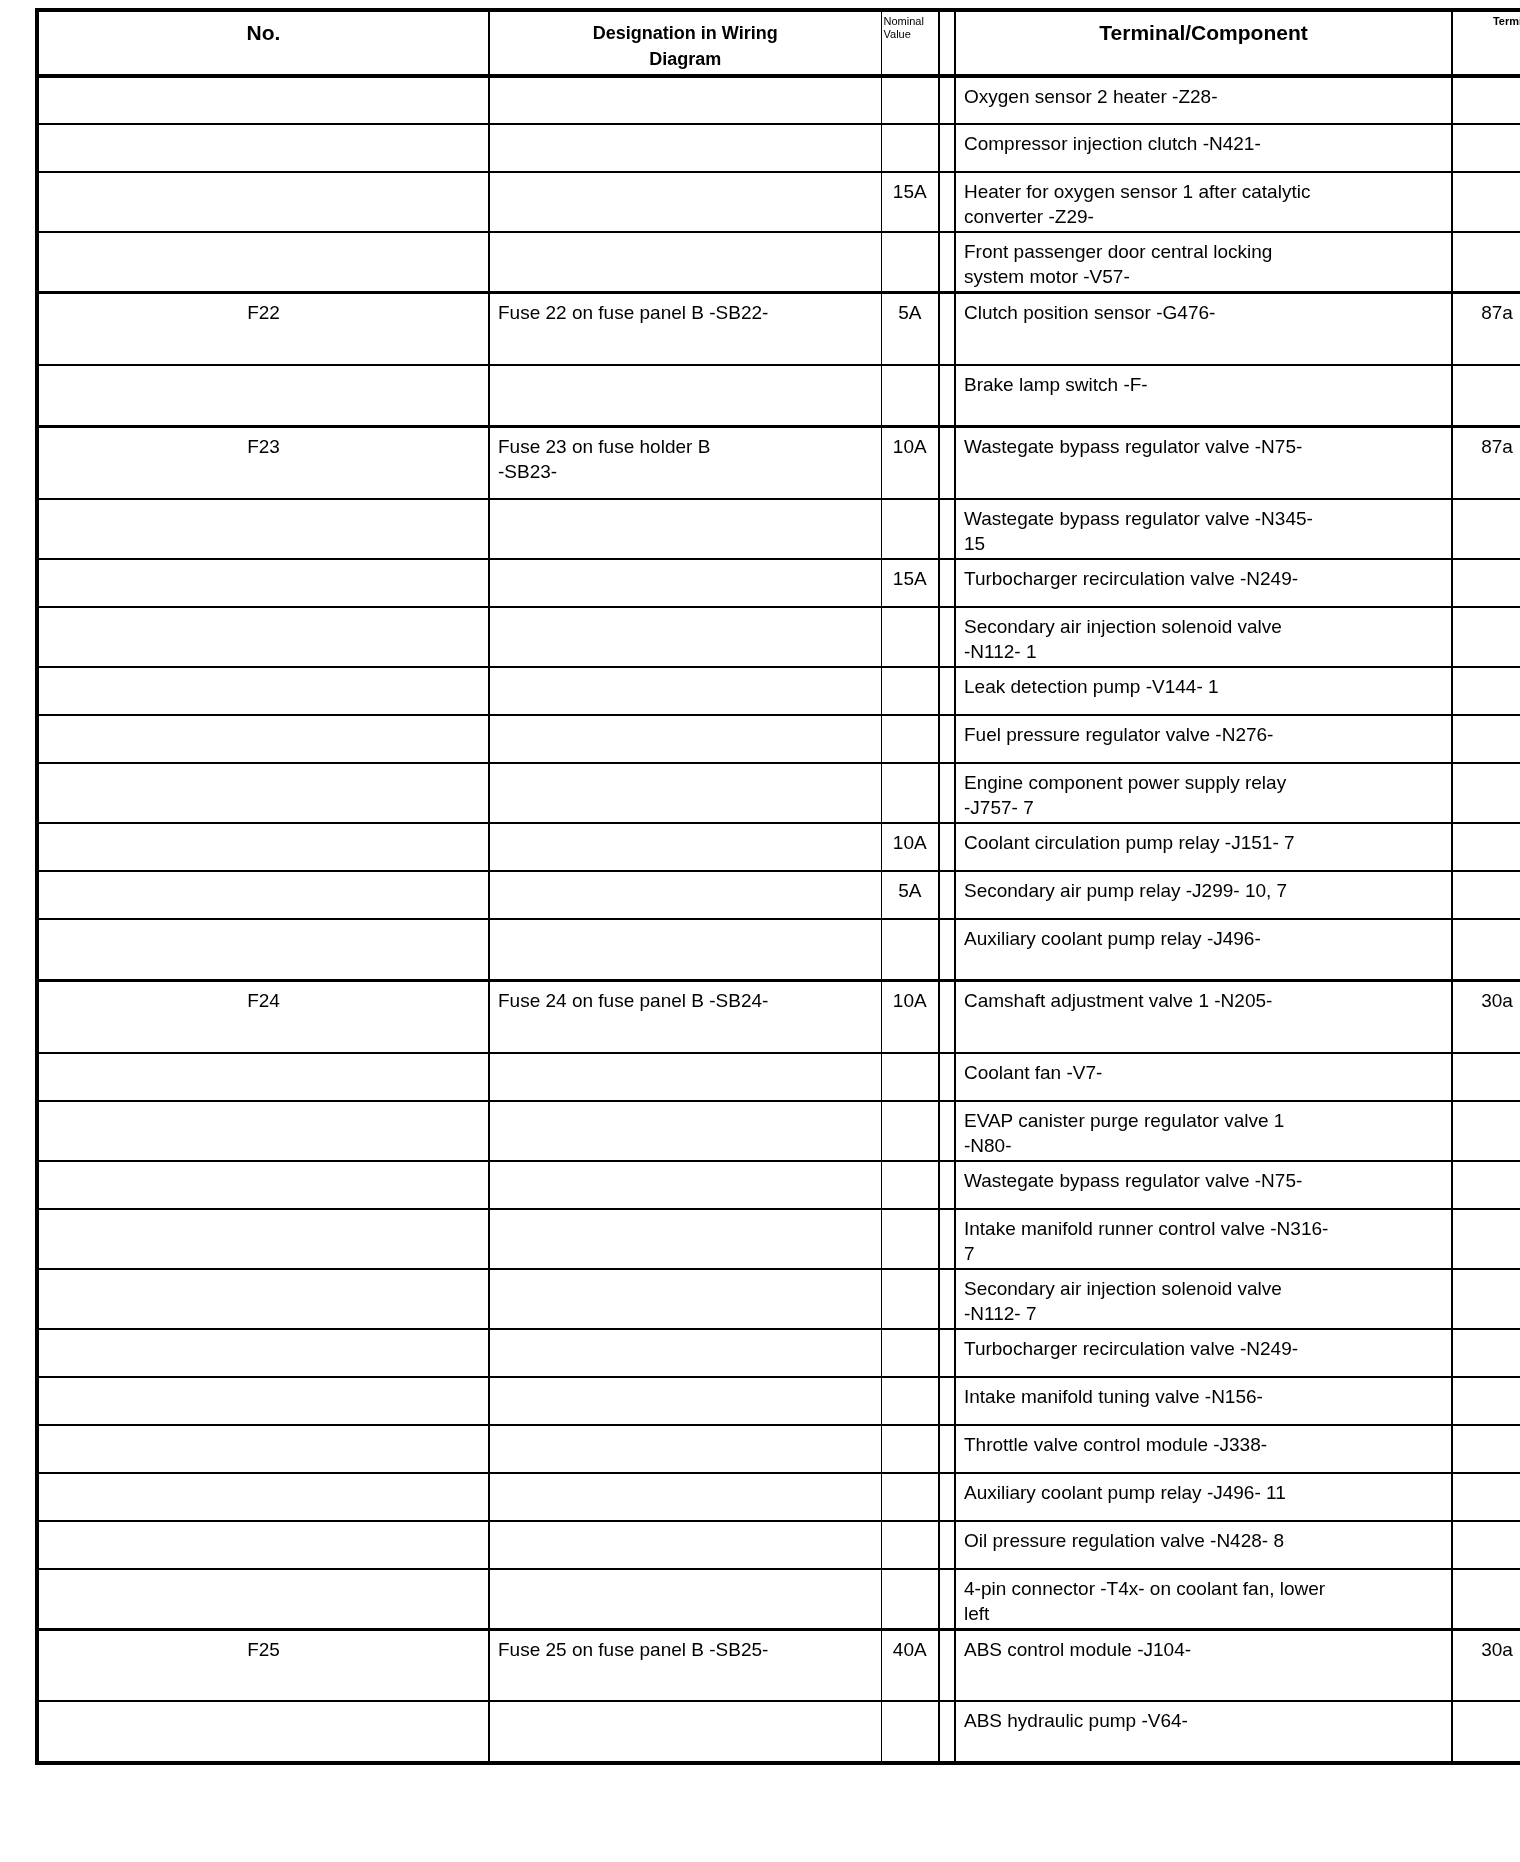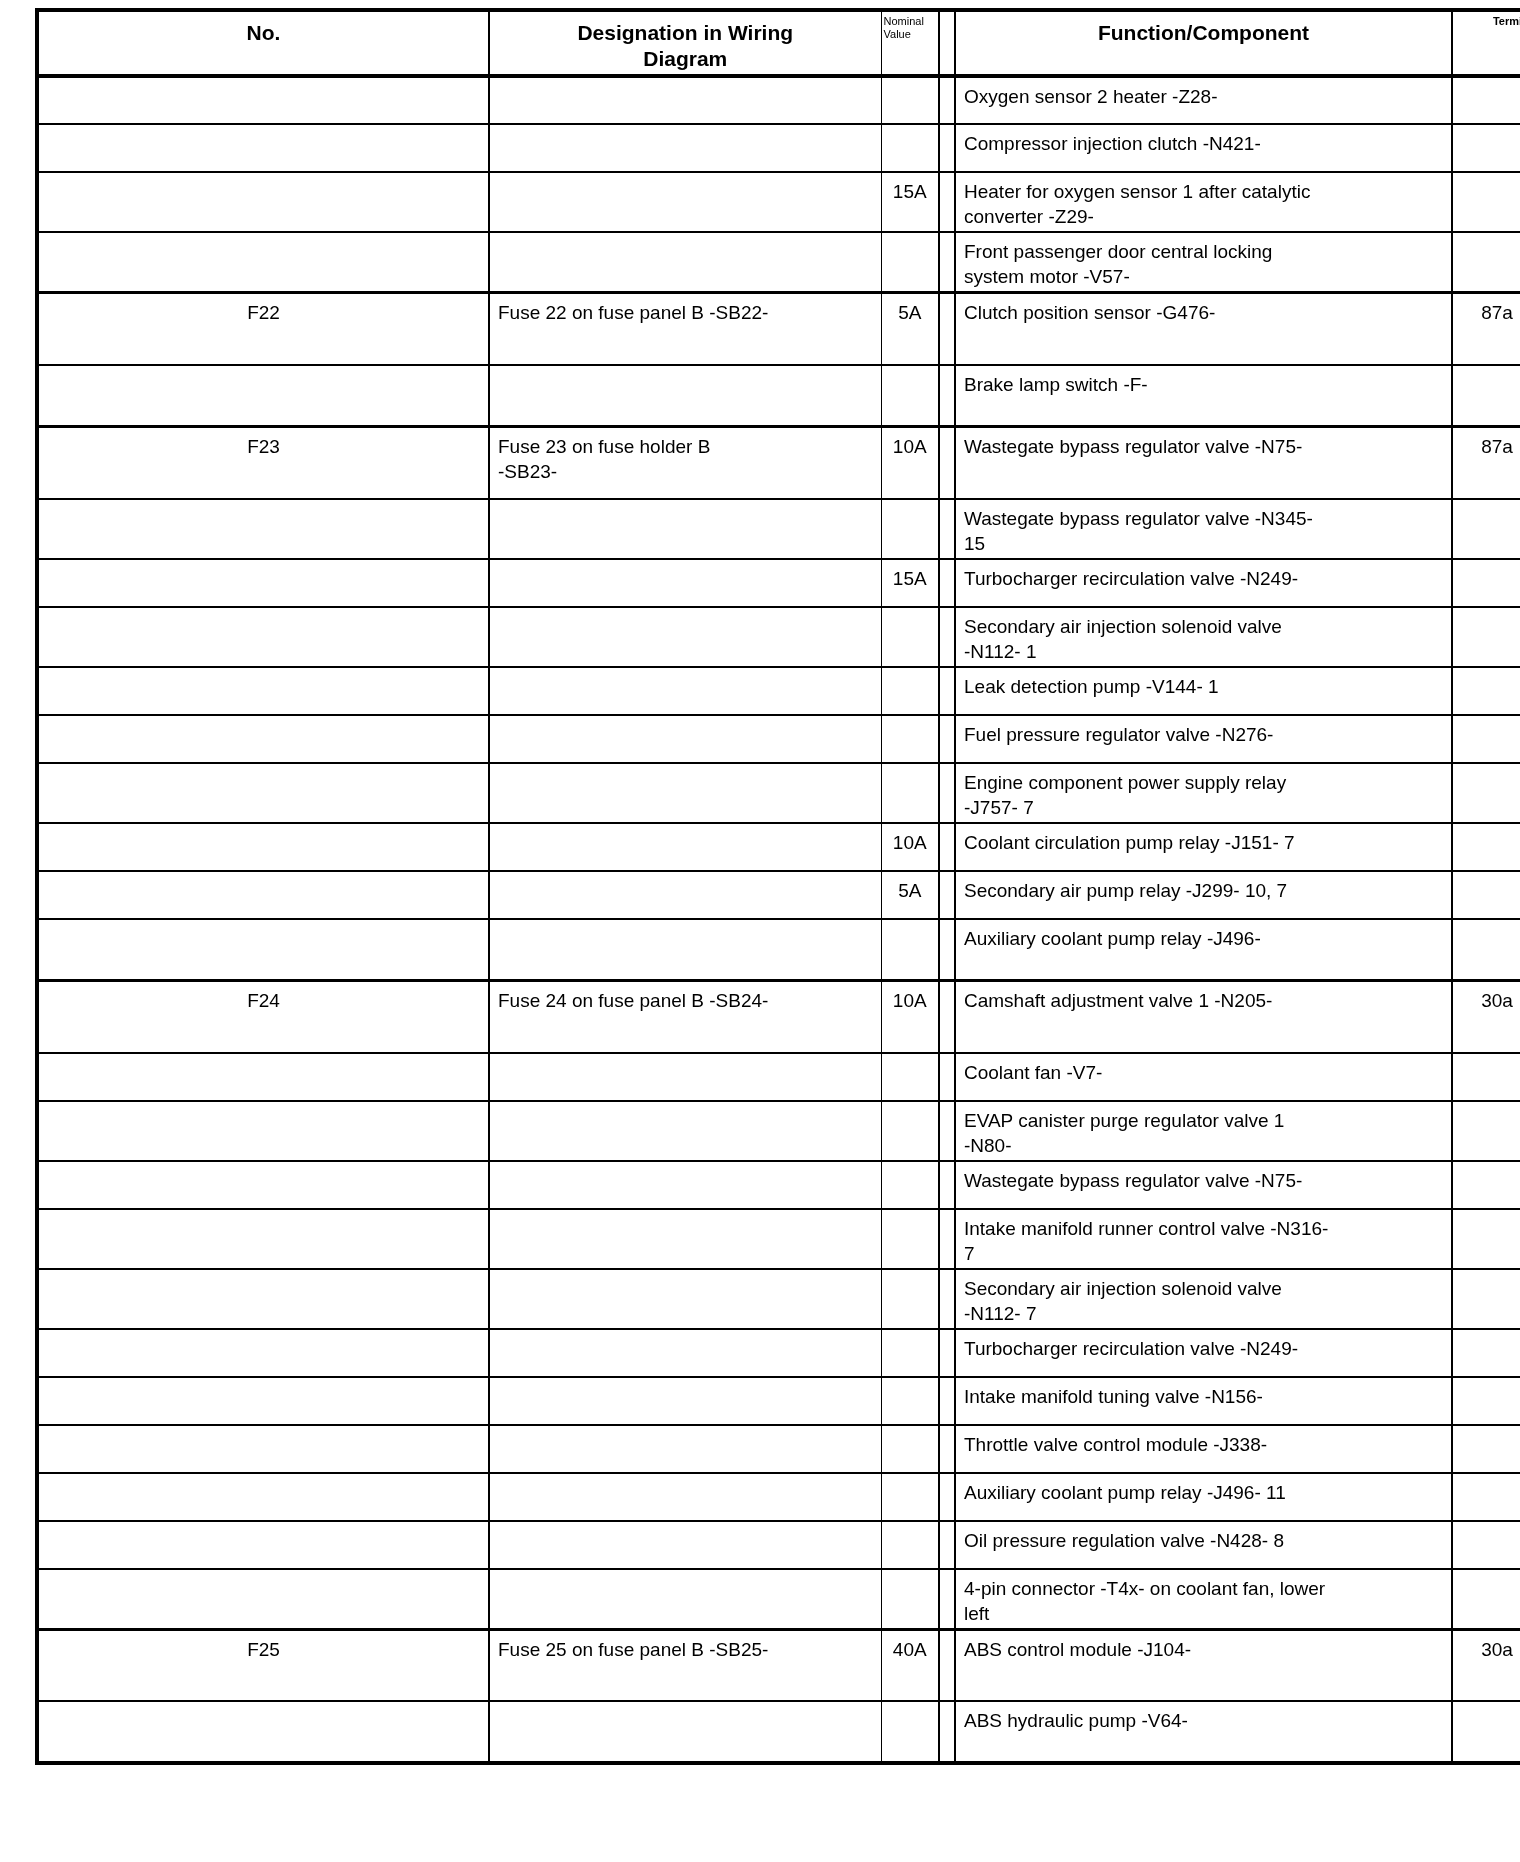--- a/index.html
+++ b/index.html
@@ -41,21 +41,21 @@
 
   
   thead tr { height: 56px; }
   thead th {
     border-bottom: 4px solid #000000;
     font-weight: bold;
     text-align: center;
     padding-top: 8px;
   }
   th.h-no  { font-size: 21px; border-right: 2px solid #000000; }
-  th.h-des { font-size: 21px; border-right: 1px solid #000000; line-height: 26px; }
+  th.h-des { font-size: 18px; border-right: 1px solid #000000; line-height: 26px; }
   th.h-val {
     font-size: 11px; line-height: 13px; font-weight: normal;
     text-align: left; padding: 3px 1px 0 2px; letter-spacing: 0px;
     border-right: 2px solid #000000;
   }
   th.h-spacer { border-right: 2px solid #000000; padding: 0; }
   th.h-fn  { font-size: 21px; border-right: 2px solid #000000; }
   th.h-term { font-size: 11px; line-height: 13px; text-align: right; padding: 3px 3px 0 17px; }
 
   
@@ -101,21 +101,21 @@
         <col class="c-term">
     </colgroup>
     <thead>
       <tr>
         <th class="h-no">No.</th>
         <th class="h-des" style="white-space: pre-line;">Designation in Wiring
 Diagram</th>
         <th class="h-val" style="white-space: pre-line;">Nominal
 Value</th>
         <th class="h-spacer"></th>
-        <th class="h-fn">Function/Component</th>
+        <th class="h-fn">Terminal/Component</th>
         <th class="h-term">Terminal</th>
       </tr>
     </thead>
     <tbody id="fuse-rows">
         <tr class="row">
     <td class="no"></td>
     <td class="des"></td>
     <td class="val"></td>
     <td class="spacer"></td>
     <td class="fn">Oxygen sensor 2 heater -Z28-</td>

